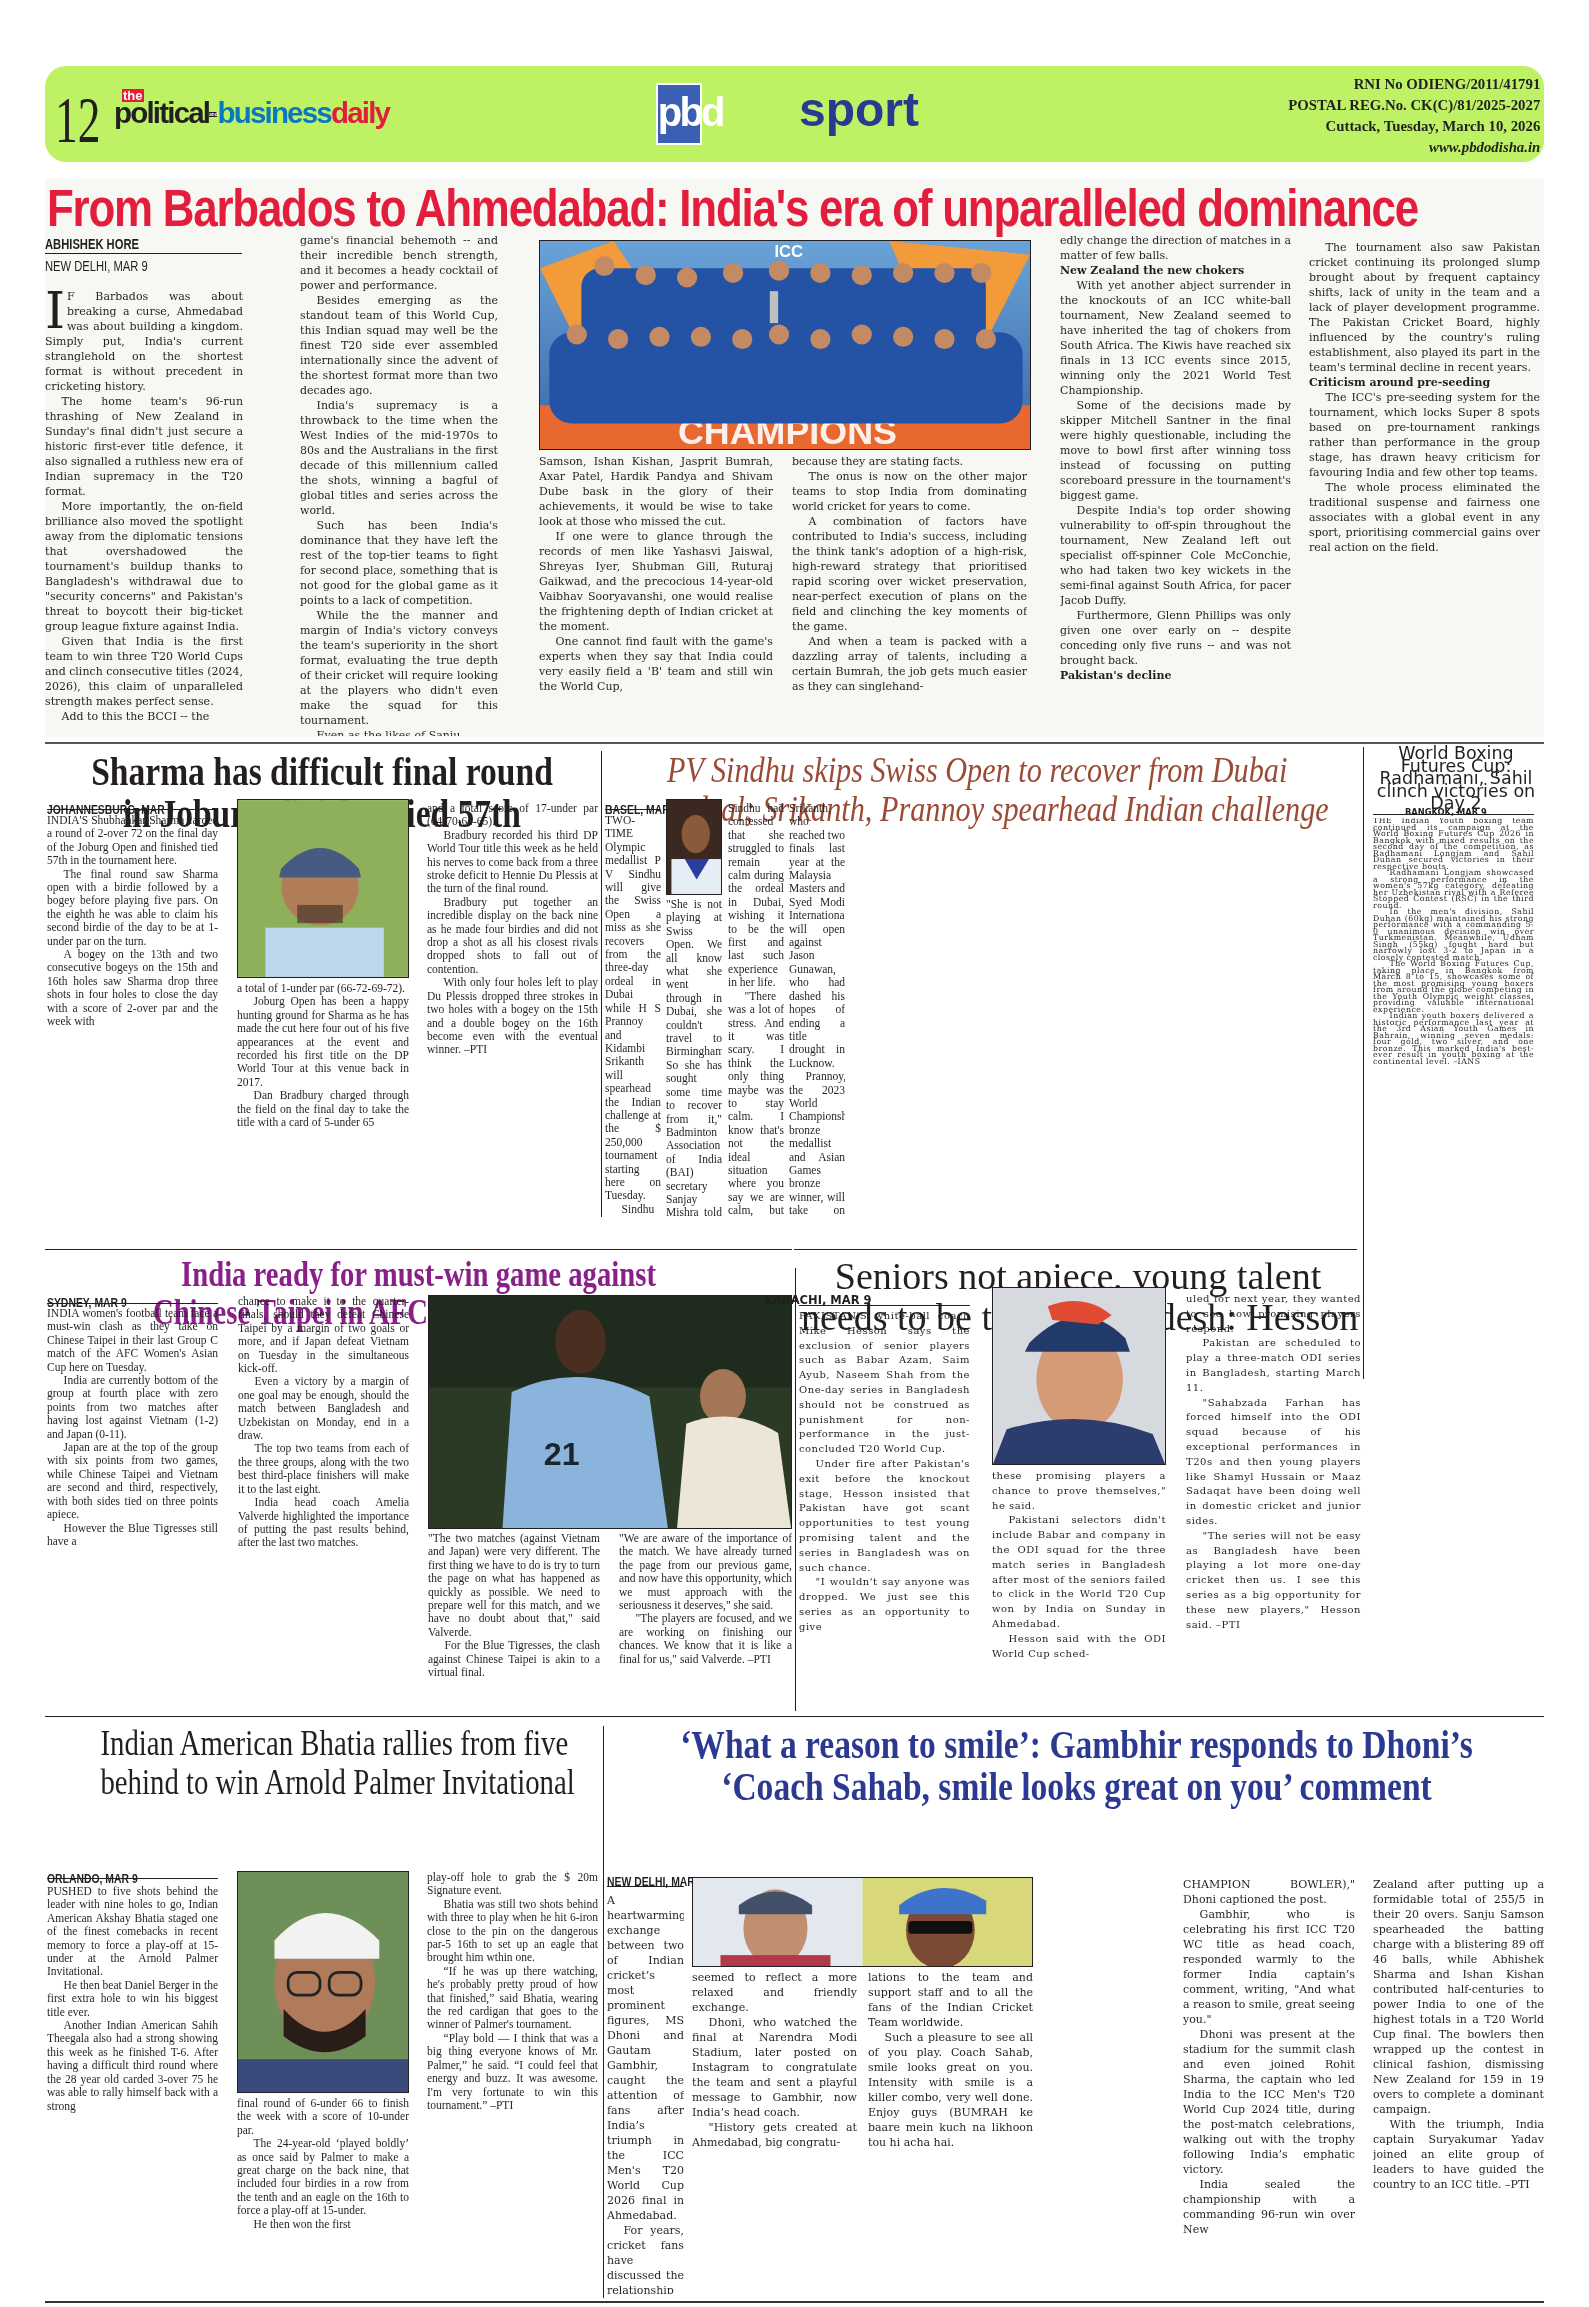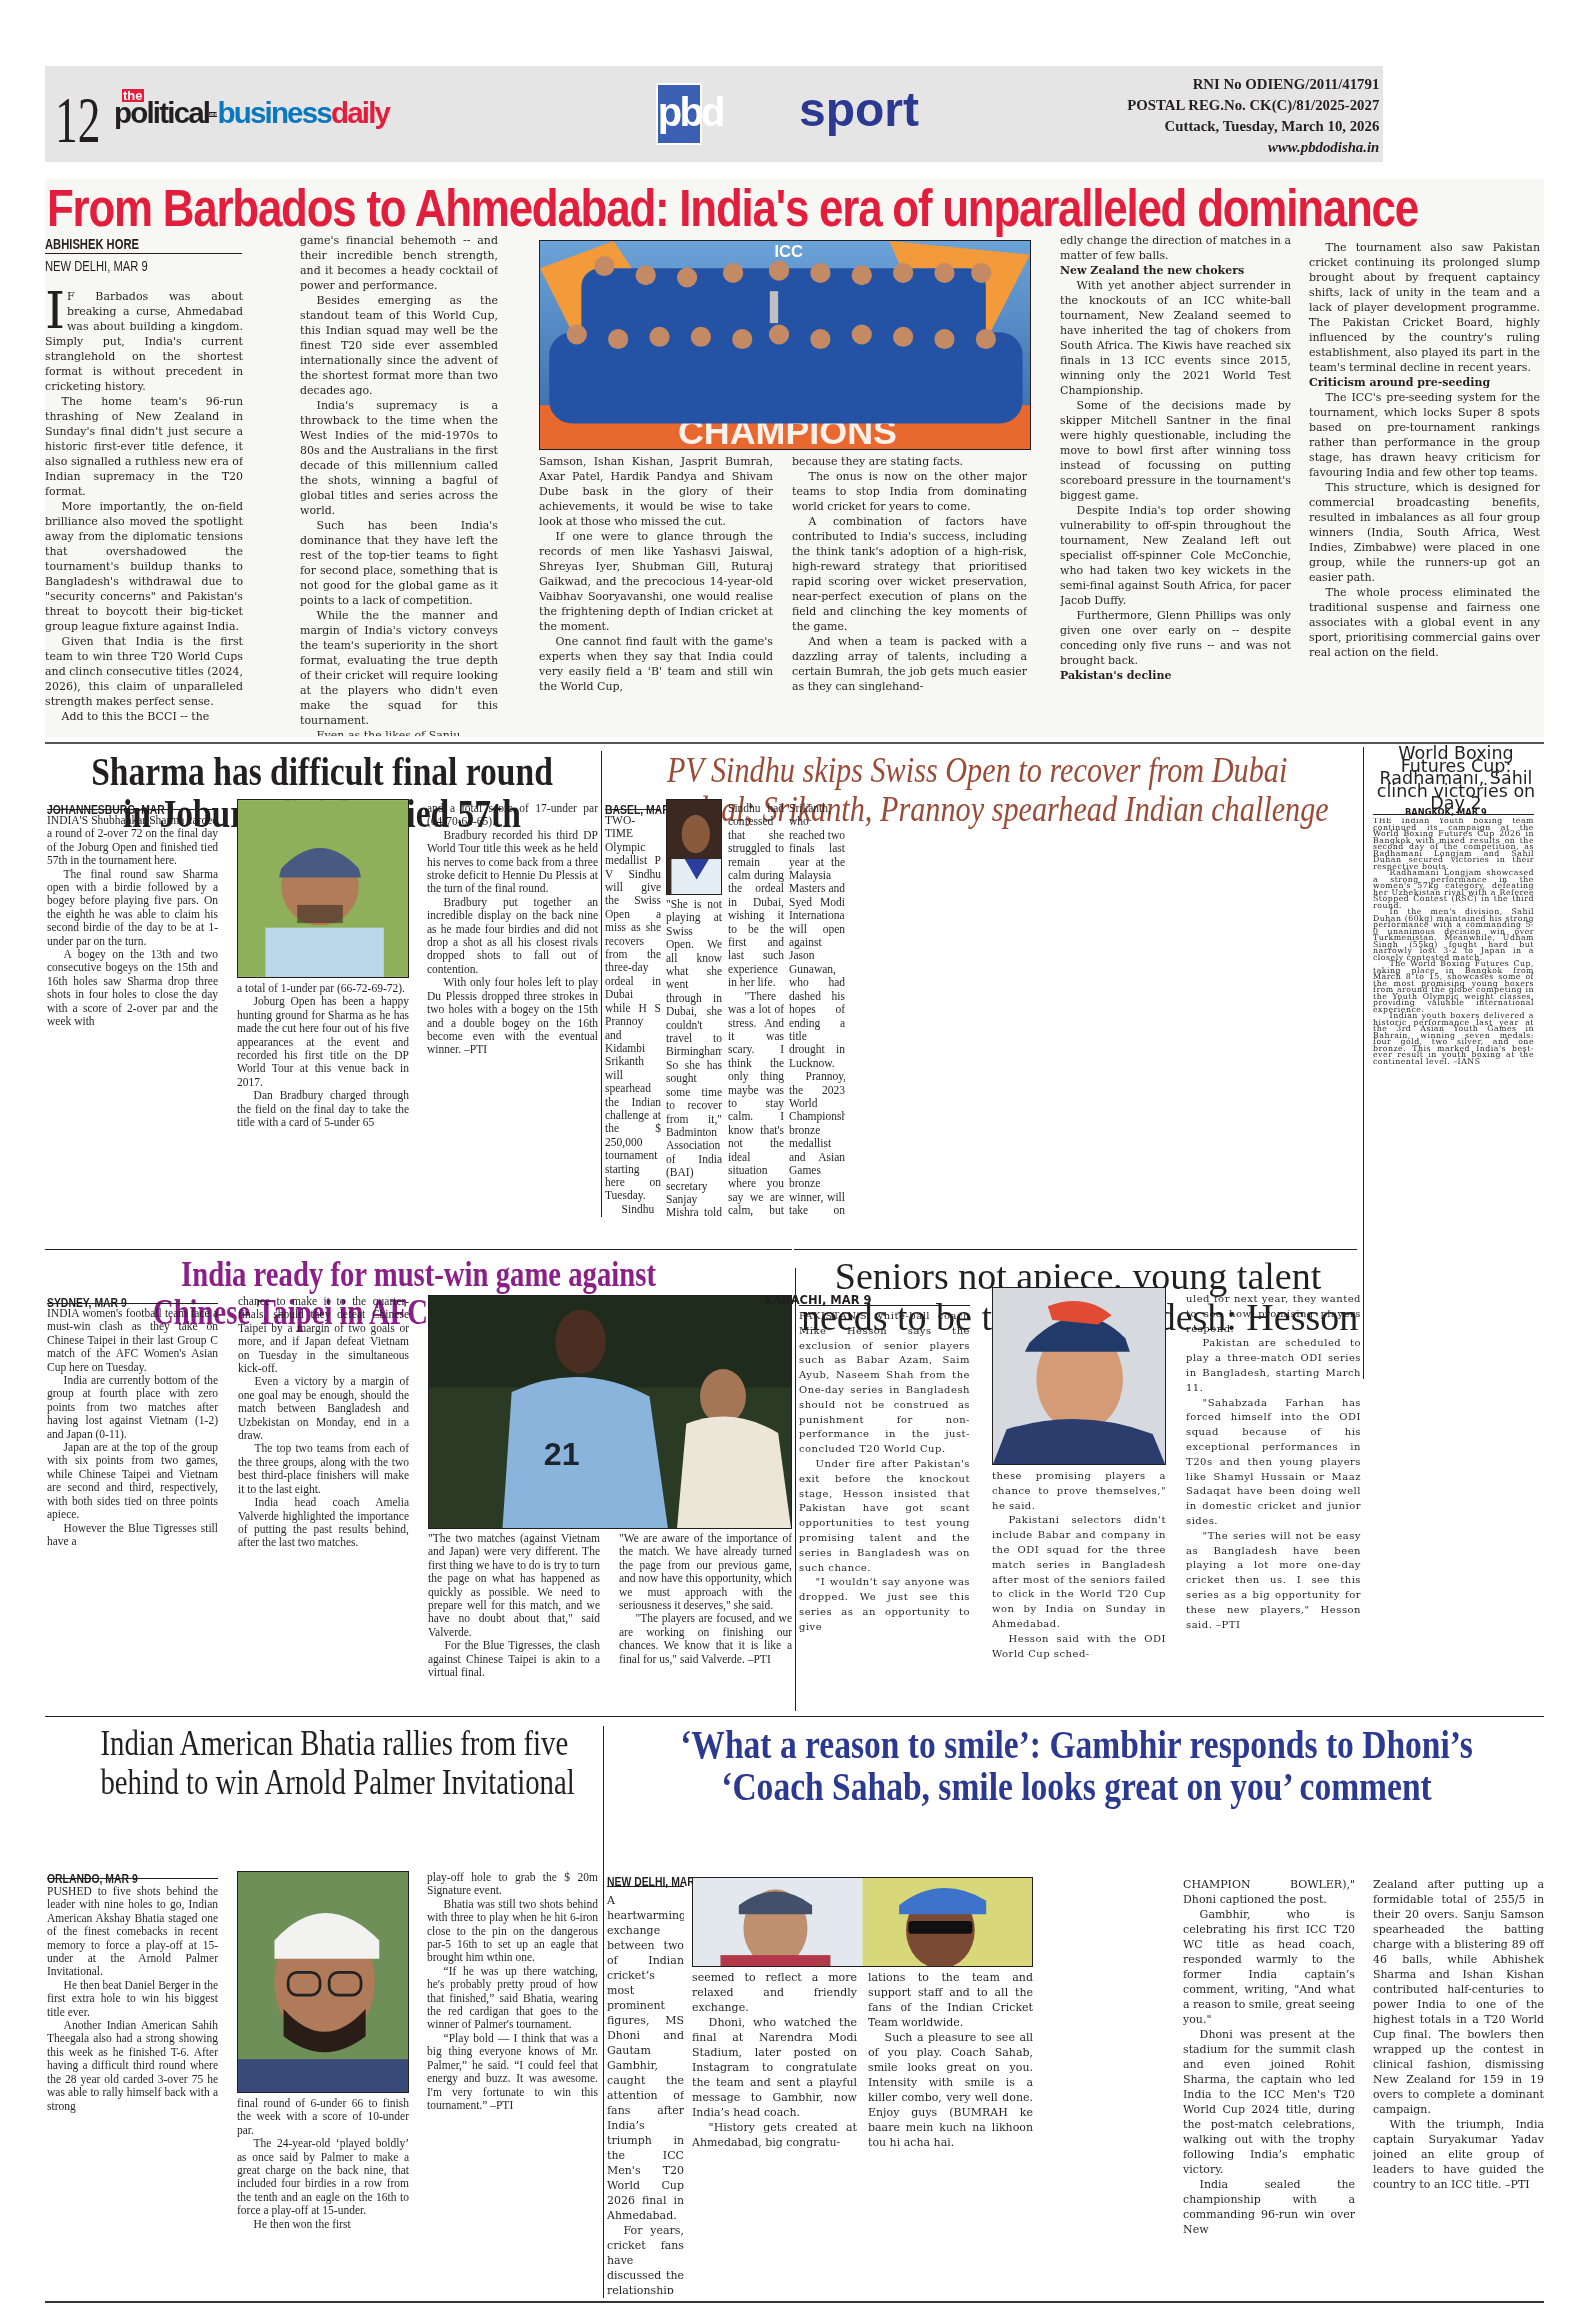--- a/index.html
+++ b/index.html
@@ -1,19 +1,19 @@
 <!DOCTYPE html>
 <html style="font-size:7.4px"><head>
 <meta charset="utf-8">
 <style>
   * { box-sizing: border-box; margin: 0; padding: 0; }
   html, body { width: 1589px; height: 2452px; background: #ffffff; overflow: hidden; }
   body { position: relative; font-family: "DejaVu Serif", serif; color: #231f20; }
 
-  .masthead { position: absolute; left: 45px; top: 66px; width: 1338px; height: 96px; background: #e5e5e5; }
+  .masthead { position: absolute; left: 45px; top: 66px; width: 1499px; height: 96px; background: #bef264; border-radius: 21px; }
   .page-no { position: absolute; left: 10px; top: 27px; font-family: "Liberation Serif", serif; font-size: 65px; line-height: 55px; color: #231f20; transform: scaleX(0.7); transform-origin: left top; }
   .brand { position: absolute; left: 69px; top: 32px; font-family: "Liberation Sans", sans-serif; font-weight: 700; font-size: 29.5px; letter-spacing: -1.8px; line-height: 1; }
   .brand .the { position: absolute; left: 8px; top: -9.2px; font-size: 13px; letter-spacing: 0; background: #e31e3c; color: #fff; padding: 0 1px; }
   .brand .political { color: #231f20; }
   .brand .and { font-size: 4.6px; letter-spacing: 0; background: #231f20; color: #fff; vertical-align: middle; }
   .brand .business { color: #0a78bf; }
   .brand .daily { color: #e31e3c; }
   .pbd-logo { position: absolute; left: 611px; top: 17px; width: 46px; height: 62px; background: #fff; padding: 1.8px; }
   .pbd-logo .inner { width: 100%; height: 100%; background: #3b5fb3; color: #fff; font-family: "Liberation Sans", sans-serif; font-weight: 700; font-size: 40px; line-height: 55px; text-align: center; letter-spacing: -2.8px; }
   .section-name { position: absolute; left: 754px; top: 20px; font-family: "Liberation Sans", sans-serif; font-weight: 700; font-size: 48px; color: #2b3990; line-height: 1; }
@@ -140,21 +140,20 @@
     <p>With yet another abject surrender in the knockouts of an ICC white-ball tournament, New Zealand seemed to have inherited the tag of chokers from South Africa. The Kiwis have reached six finals in 13 ICC events since 2015, winning only the 2021 World Test Championship.</p>
     <p>Some of the decisions made by skipper Mitchell Santner in the final were highly questionable, including the move to bowl first after winning toss instead of focussing on putting scoreboard pressure in the tournament's biggest game.</p>
     <p>Despite India's top order showing vulnerability to off-spin throughout the tournament, New Zealand left out specialist off-spinner Cole McConchie, who had taken two key wickets in the semi-final against South Africa, for pacer Jacob Duffy.</p>
     <p>Furthermore, Glenn Phillips was only given one over early on -- despite conceding only five runs -- and was not brought back.</p>
     <p class="sub">Pakistan's decline</p>
   </div>
   <div class="col" style="left:1264px;top:61px;width:231px;height:503px;">
     <p>The tournament also saw Pakistan cricket continuing its prolonged slump brought about by frequent captaincy shifts, lack of unity in the team and a lack of player development programme. The Pakistan Cricket Board, highly influenced by the country's ruling establishment, also played its part in the team's terminal decline in recent years.</p>
     <p class="sub">Criticism around pre-seeding</p>
     <p>The ICC's pre-seeding system for the tournament, which locks Super 8 spots based on pre-tournament rankings rather than performance in the group stage, has drawn heavy criticism for favouring India and few other top teams.</p>
-    <p>This structure, which is designed for commercial broadcasting benefits, resulted in imbalances as all four group winners (India, South Africa, West Indies, Zimbabwe) were placed in one group, while the runners-up got an easier path.</p>
     <p>The whole process eliminated the traditional suspense and fairness one associates with a global event in any sport, prioritising commercial gains over real action on the field.</p>
   </div>
 </div>
 
 <div class="rule" style="left:45px;top:742px;width:1499px;height:1.8px;background:#555;"></div>
 
 <div class="h-serif" style="left:45px;top:751px;width:554px;font-size:39px;font-weight:700;color:#231f20;">
   <div style="transform:scaleX(0.86);">Sharma has difficult final round</div>
   <div style="transform:scaleX(0.86);">in Joburg, finishes tied 57th</div>
 </div>

